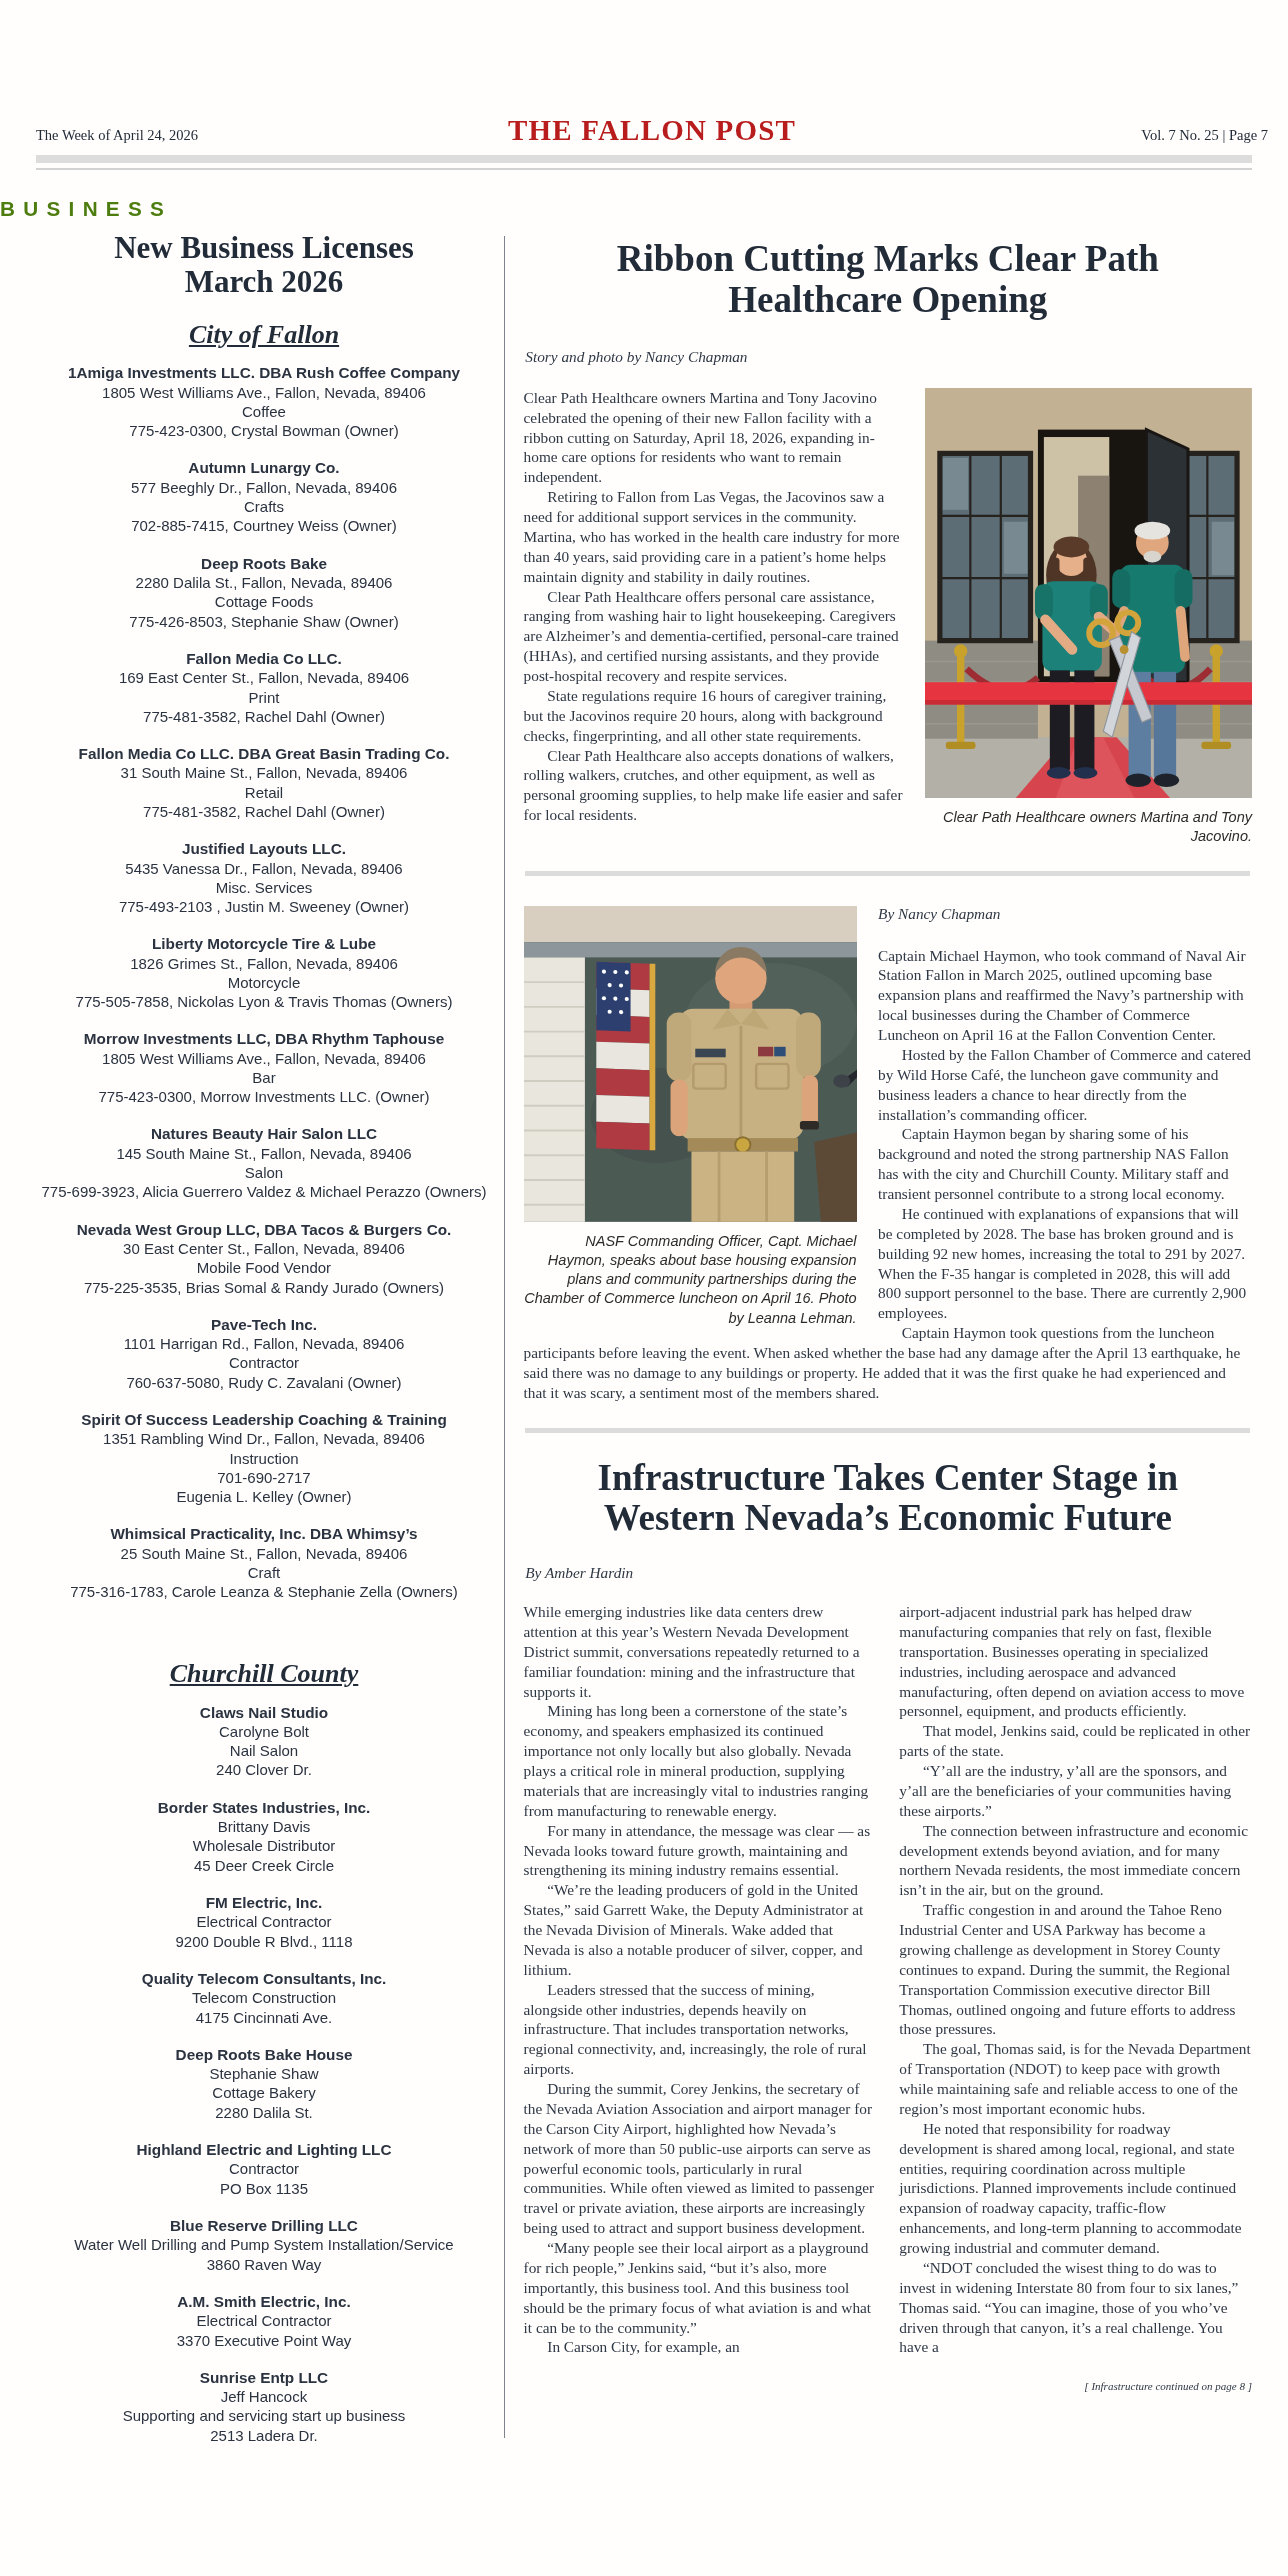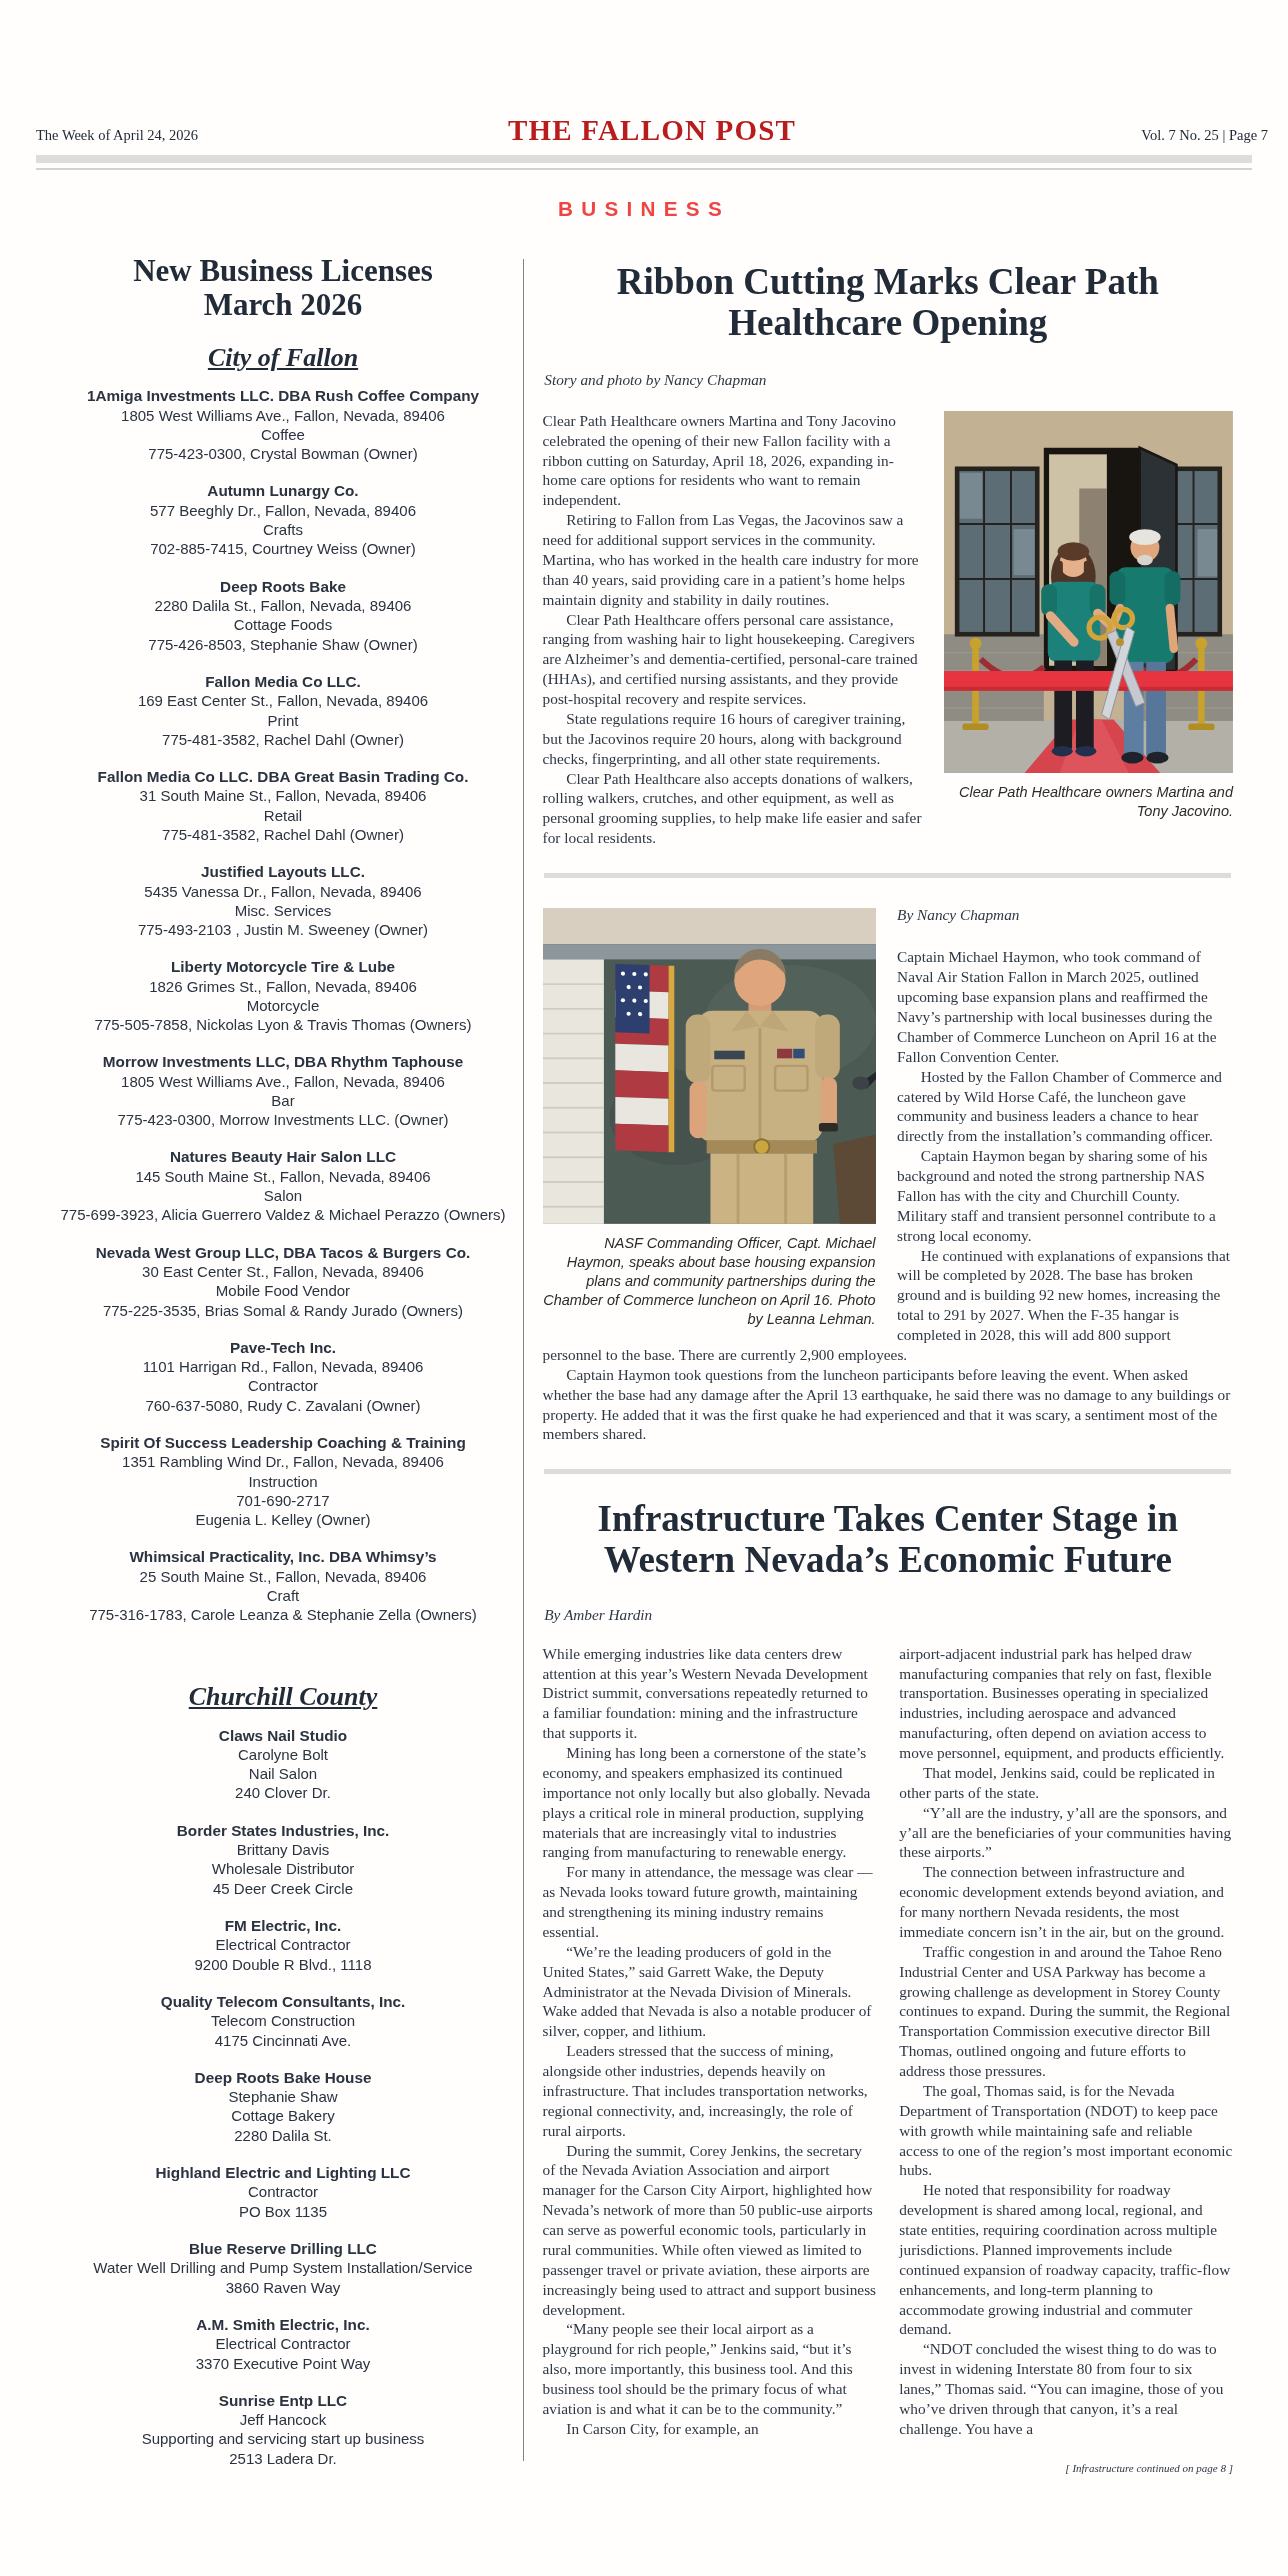--- a/index.html
+++ b/index.html
@@ -4,23 +4,23 @@
 <style>
   html,body{margin:0;padding:0;background:#ffffff;}
   .page{position:relative;width:1288px;height:2576px;margin:0 auto;background:#fffefd;overflow:hidden;box-sizing:border-box;color:#2e3744;}
   
   .masthead{display:flex;align-items:baseline;padding:114px 20px 0 36px;font-family:"Liberation Serif",serif;}
   .masthead .side{flex:1;font-size:14.5px;color:#222b38;}
   .masthead .side.right{text-align:right;}
   .masthead-title{flex:none;font-size:29px;font-weight:bold;letter-spacing:1.2px;color:#b91c1c;font-family:"Liberation Serif",serif;text-align:right;}
   .rule-thick{height:7.4px;background:#dcdcdc;margin:8.3px 36px 0 36px;}
   .rule-thin{height:2.5px;background:#d2d2d2;margin:5px 36px 0 36px;}
-  .section-label{margin-top:26.5px;text-align:center;font-family:"Liberation Sans",sans-serif;font-weight:bold;font-size:20.7px;letter-spacing:8.3px;color:#ef4444;}
-  
-  .content{display:flex;align-items:stretch;padding:0 55px;margin-top:33px;}
+  .section-label{margin-top:26.5px;font-family:"Liberation Sans",sans-serif;font-weight:bold;font-size:20.7px;letter-spacing:8.3px;color:#4d7c0f;}
+  
+  .content{display:flex;align-items:stretch;padding:0 36px;margin-top:10px;}
   .vdivider{flex:none;width:1.7px;background:#7d838c;margin:5px 10px 25px 11.6px;}
   
   .licenses{flex:none;width:456px;text-align:center;}
   .lic-title{font-family:"Liberation Serif",serif;font-weight:bold;font-size:31px;line-height:1.12;color:#222b38;}
   .lic-section-heading{display:inline-block;font-family:"Liberation Serif",serif;font-style:italic;font-weight:bold;font-size:26px;color:#222b38;text-decoration:underline;margin:20px 0 13.2px 0;}
   .lic-section.churchill{margin-top:38px;}
   .lic-entry{margin-bottom:18px;}
   .lic-entry-name{font-family:"Liberation Sans",sans-serif;font-weight:bold;font-size:15.3px;line-height:1.28;color:#2b3340;}
   .lic-entry-lines{font-family:"Liberation Sans",sans-serif;font-size:15px;line-height:1.28;color:#2b3340;white-space:pre-line;}
   

